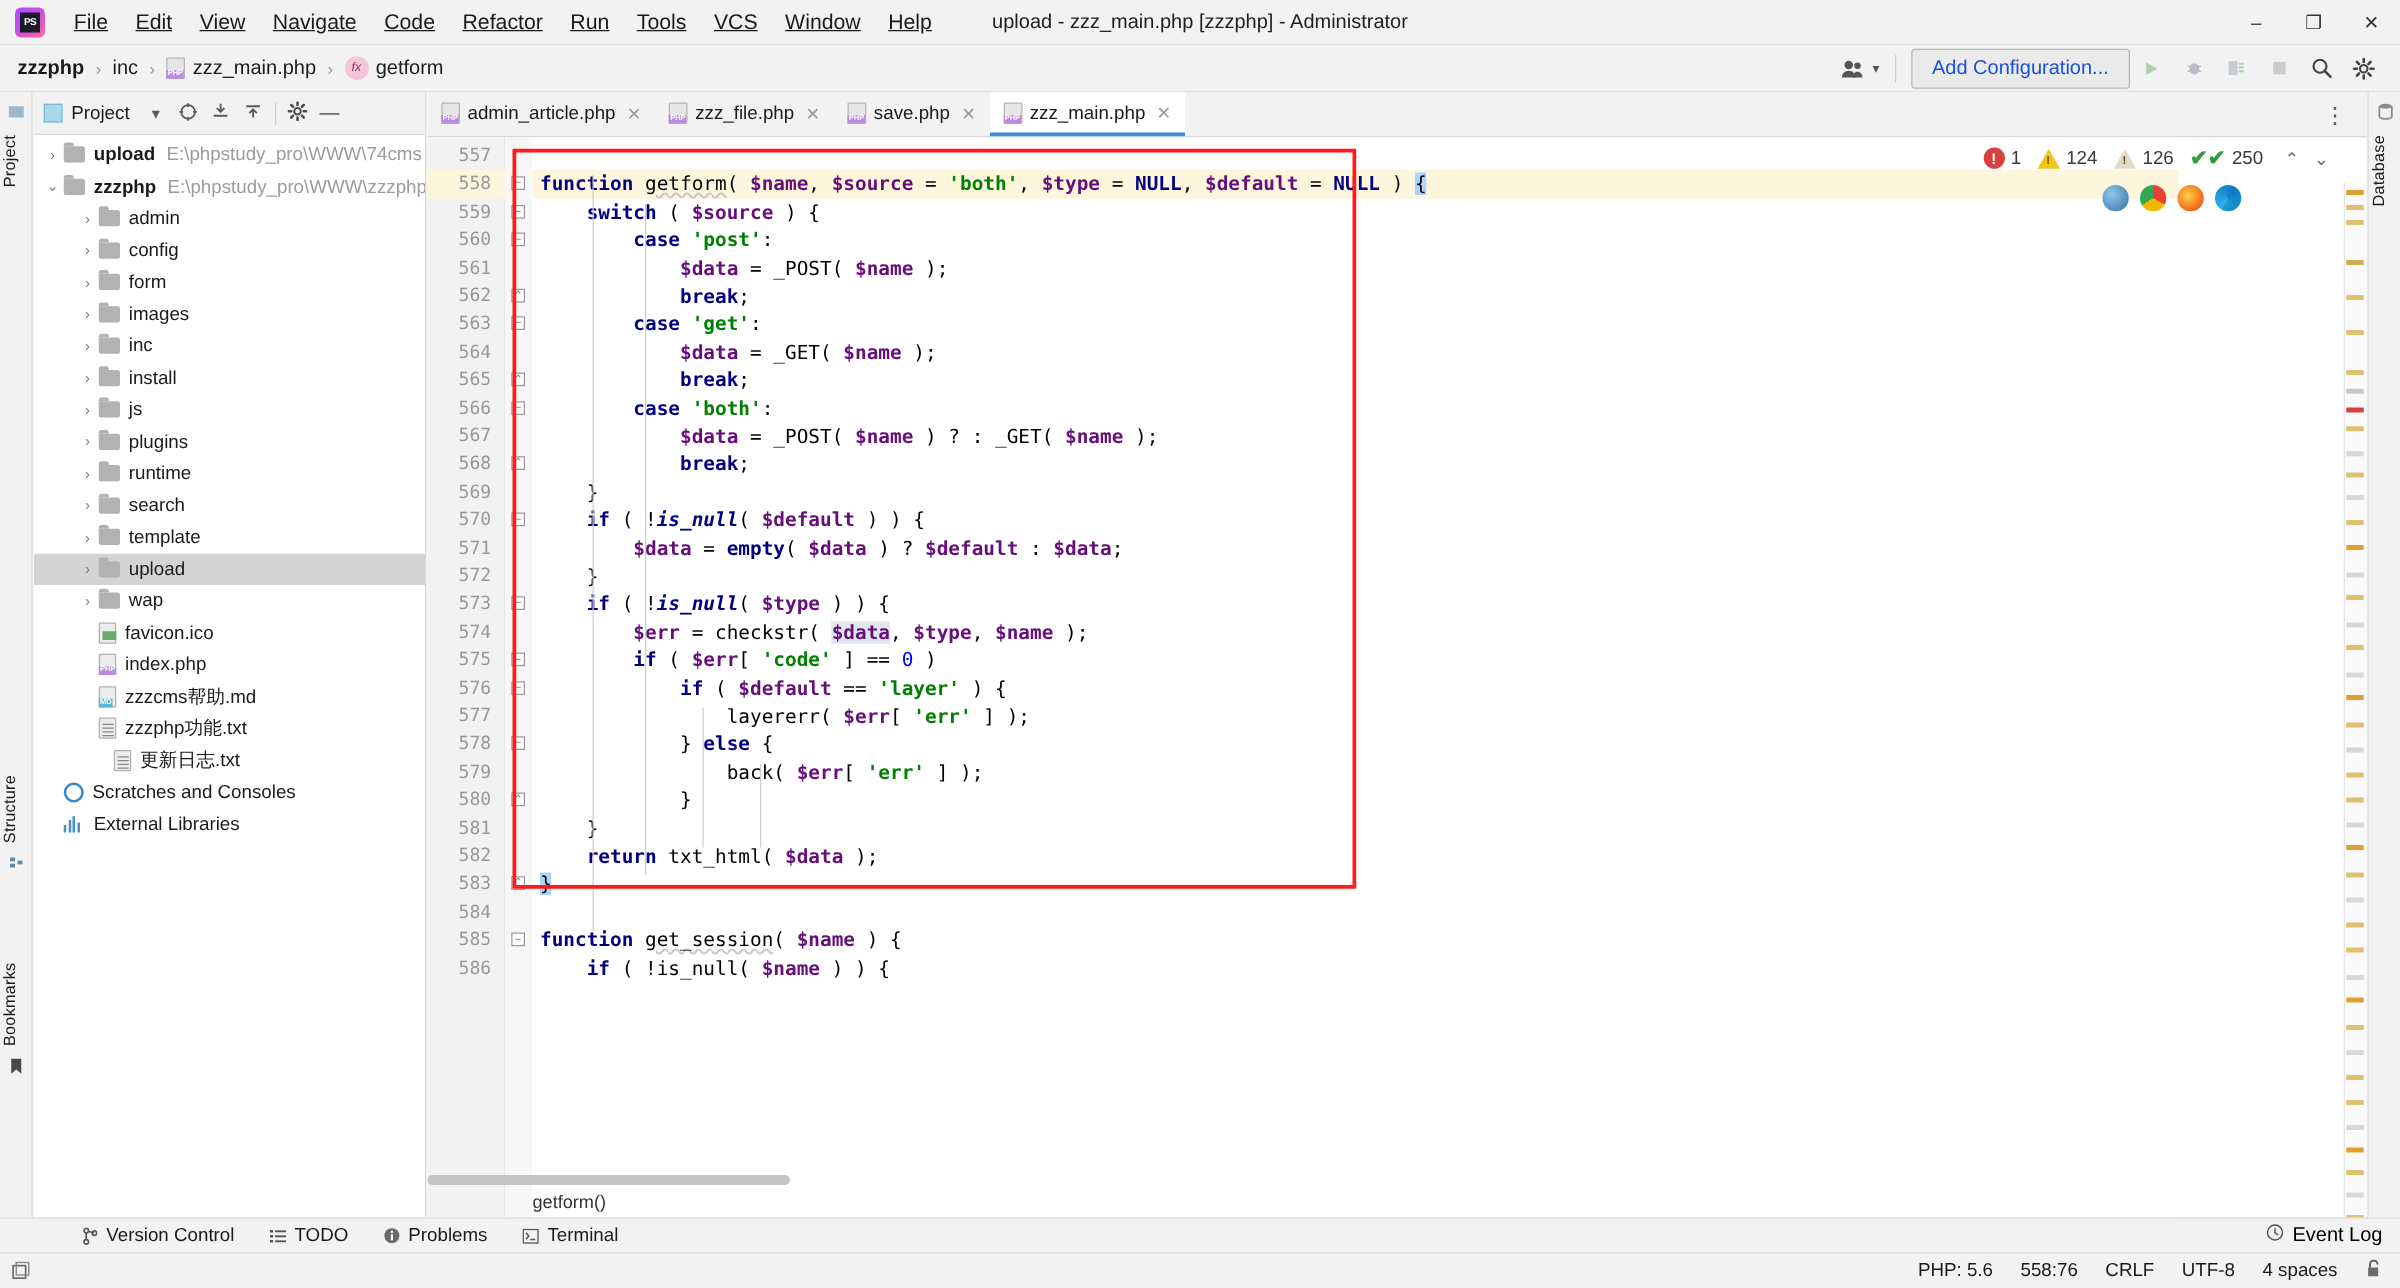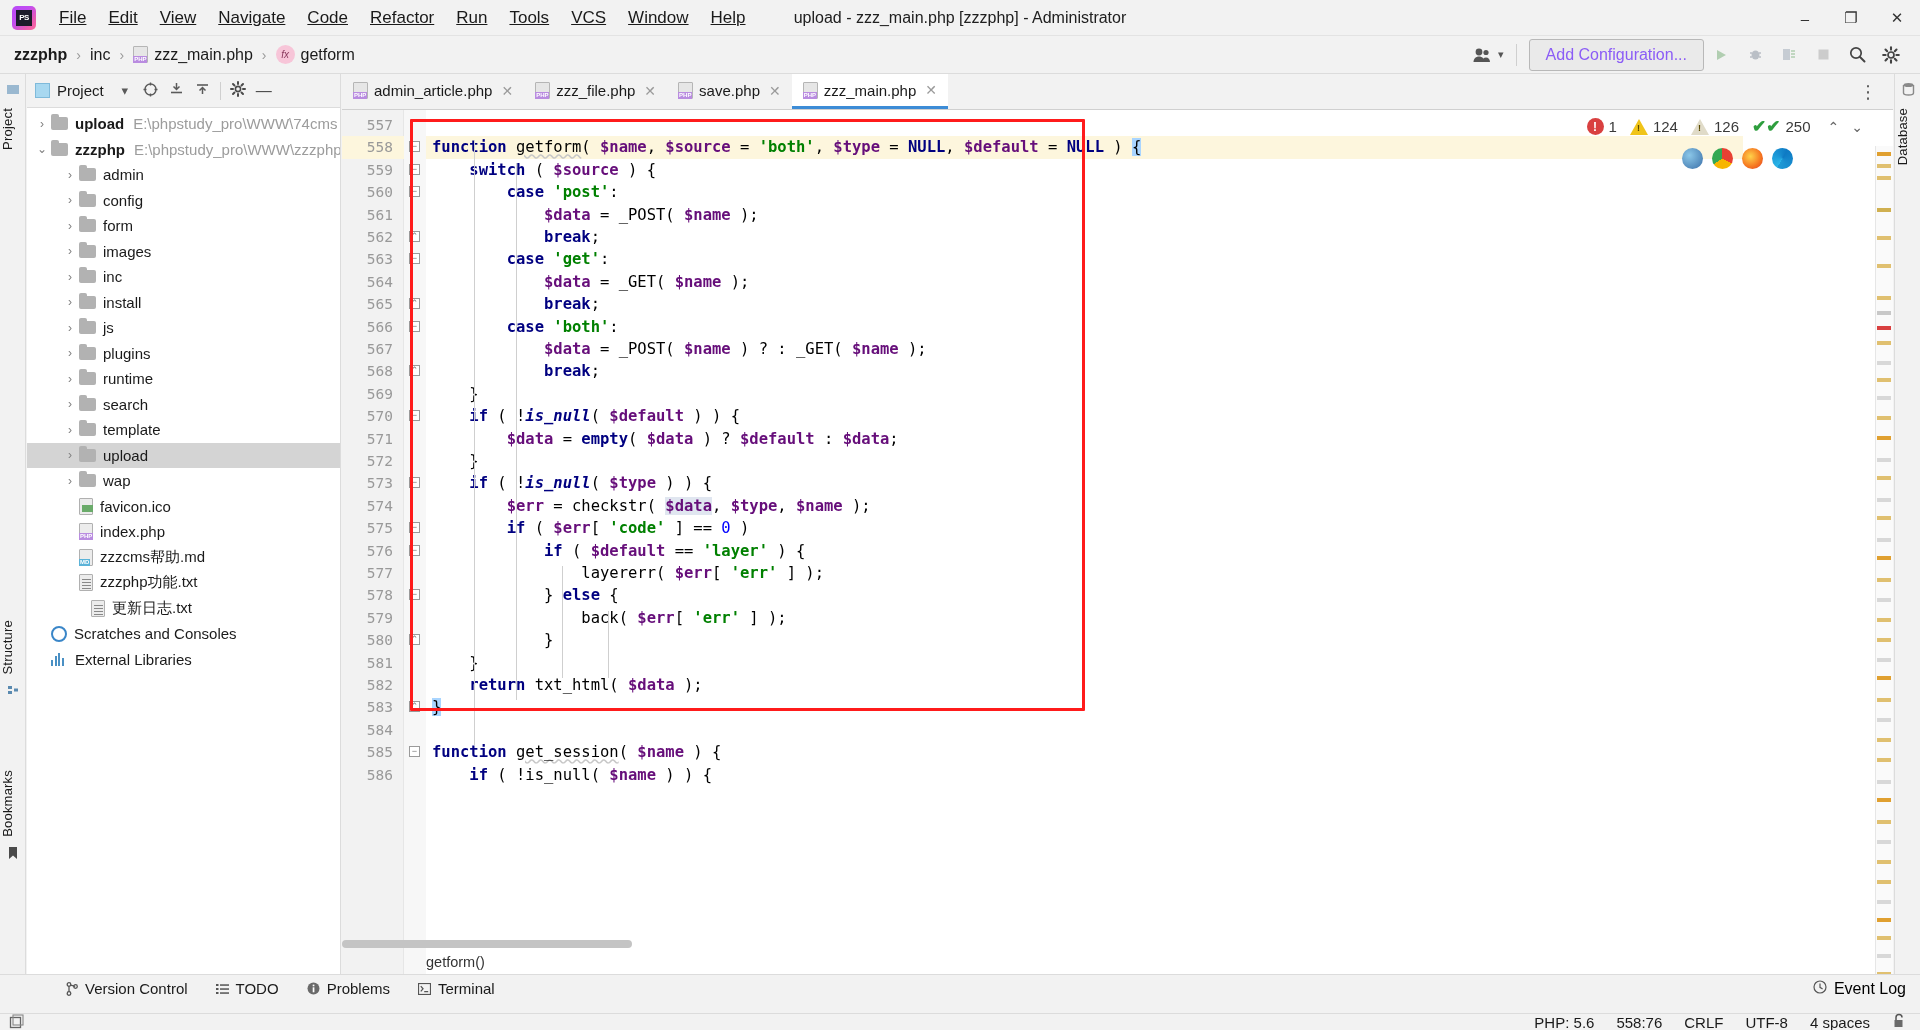--- a/index.html
+++ b/index.html
@@ -70,21 +70,21 @@
     width: 19px; height: 19px; border-radius: 50%; background: #f7c5d8;
     color: #8a3a5d; font-size: 10px; font-style: italic;
     display: inline-flex; align-items: center; justify-content: center;
     margin-right: 6px;
   }
   .nav-right { margin-left: auto; display: flex; align-items: center; padding-right: 12px; }
   .people-icon { color: #555; font-size: 16px; display:flex; align-items:center; }
   .nav-sep { width: 1px; height: 22px; background: #cfcfcf; margin: 0 12px; }
   .add-config {
     border: 1px solid #b8b8b8; background: #eaeaea; border-radius: 3px;
-    padding: 6px 16px; font-size: 16px; color: #8b5cf6; text-align: center;
+    padding: 6px 16px; font-size: 16px; color: #1d4ed8; text-align: center;
   }
   .nav-ico {
     width: 30px; height: 28px; display: flex; align-items: center; justify-content: center;
     margin: 0 2px; color: #555;
   }
   .nav-ico.dim { opacity: .42; }
 
   
   .rail {
     position: absolute; left: 0; top: 74px; width: 26px; bottom: 56px;
@@ -277,21 +277,21 @@
     background: #f2f2f2; border-top: 1px solid #dcdcdc; display: flex; align-items: center;
   }
   .twb-item {
     display: flex; align-items: center; gap: 7px; font-size: 15px; color: #1a1a1a;
     padding: 0 14px;
   }
   .twb-item .gi { color: #555; font-size: 13px; display: inline-flex; }
   .twb-right { margin-left: auto; display: flex; align-items: center; padding-right: 14px; gap: 7px; }
 
   .statusbar {
-    position: absolute; left: 0; right: 0; bottom: 0; height: 17px;
+    position: absolute; left: 0; right: 0; bottom: 0; height: 28px;
     background: #f2f2f2; border-top: 1px solid #dcdcdc; display: flex; align-items: center;
   }
   .sb-left { padding-left: 8px; color: #555; display: flex; align-items: center; }
   .sb-right { margin-left: auto; display: flex; align-items: center; gap: 22px; padding-right: 14px;
               font-size: 15px; color: #1a1a1a; }
   .lock-ico { color: #555; font-size: 15px; }
 </style>
 </head>
 <body>
 

